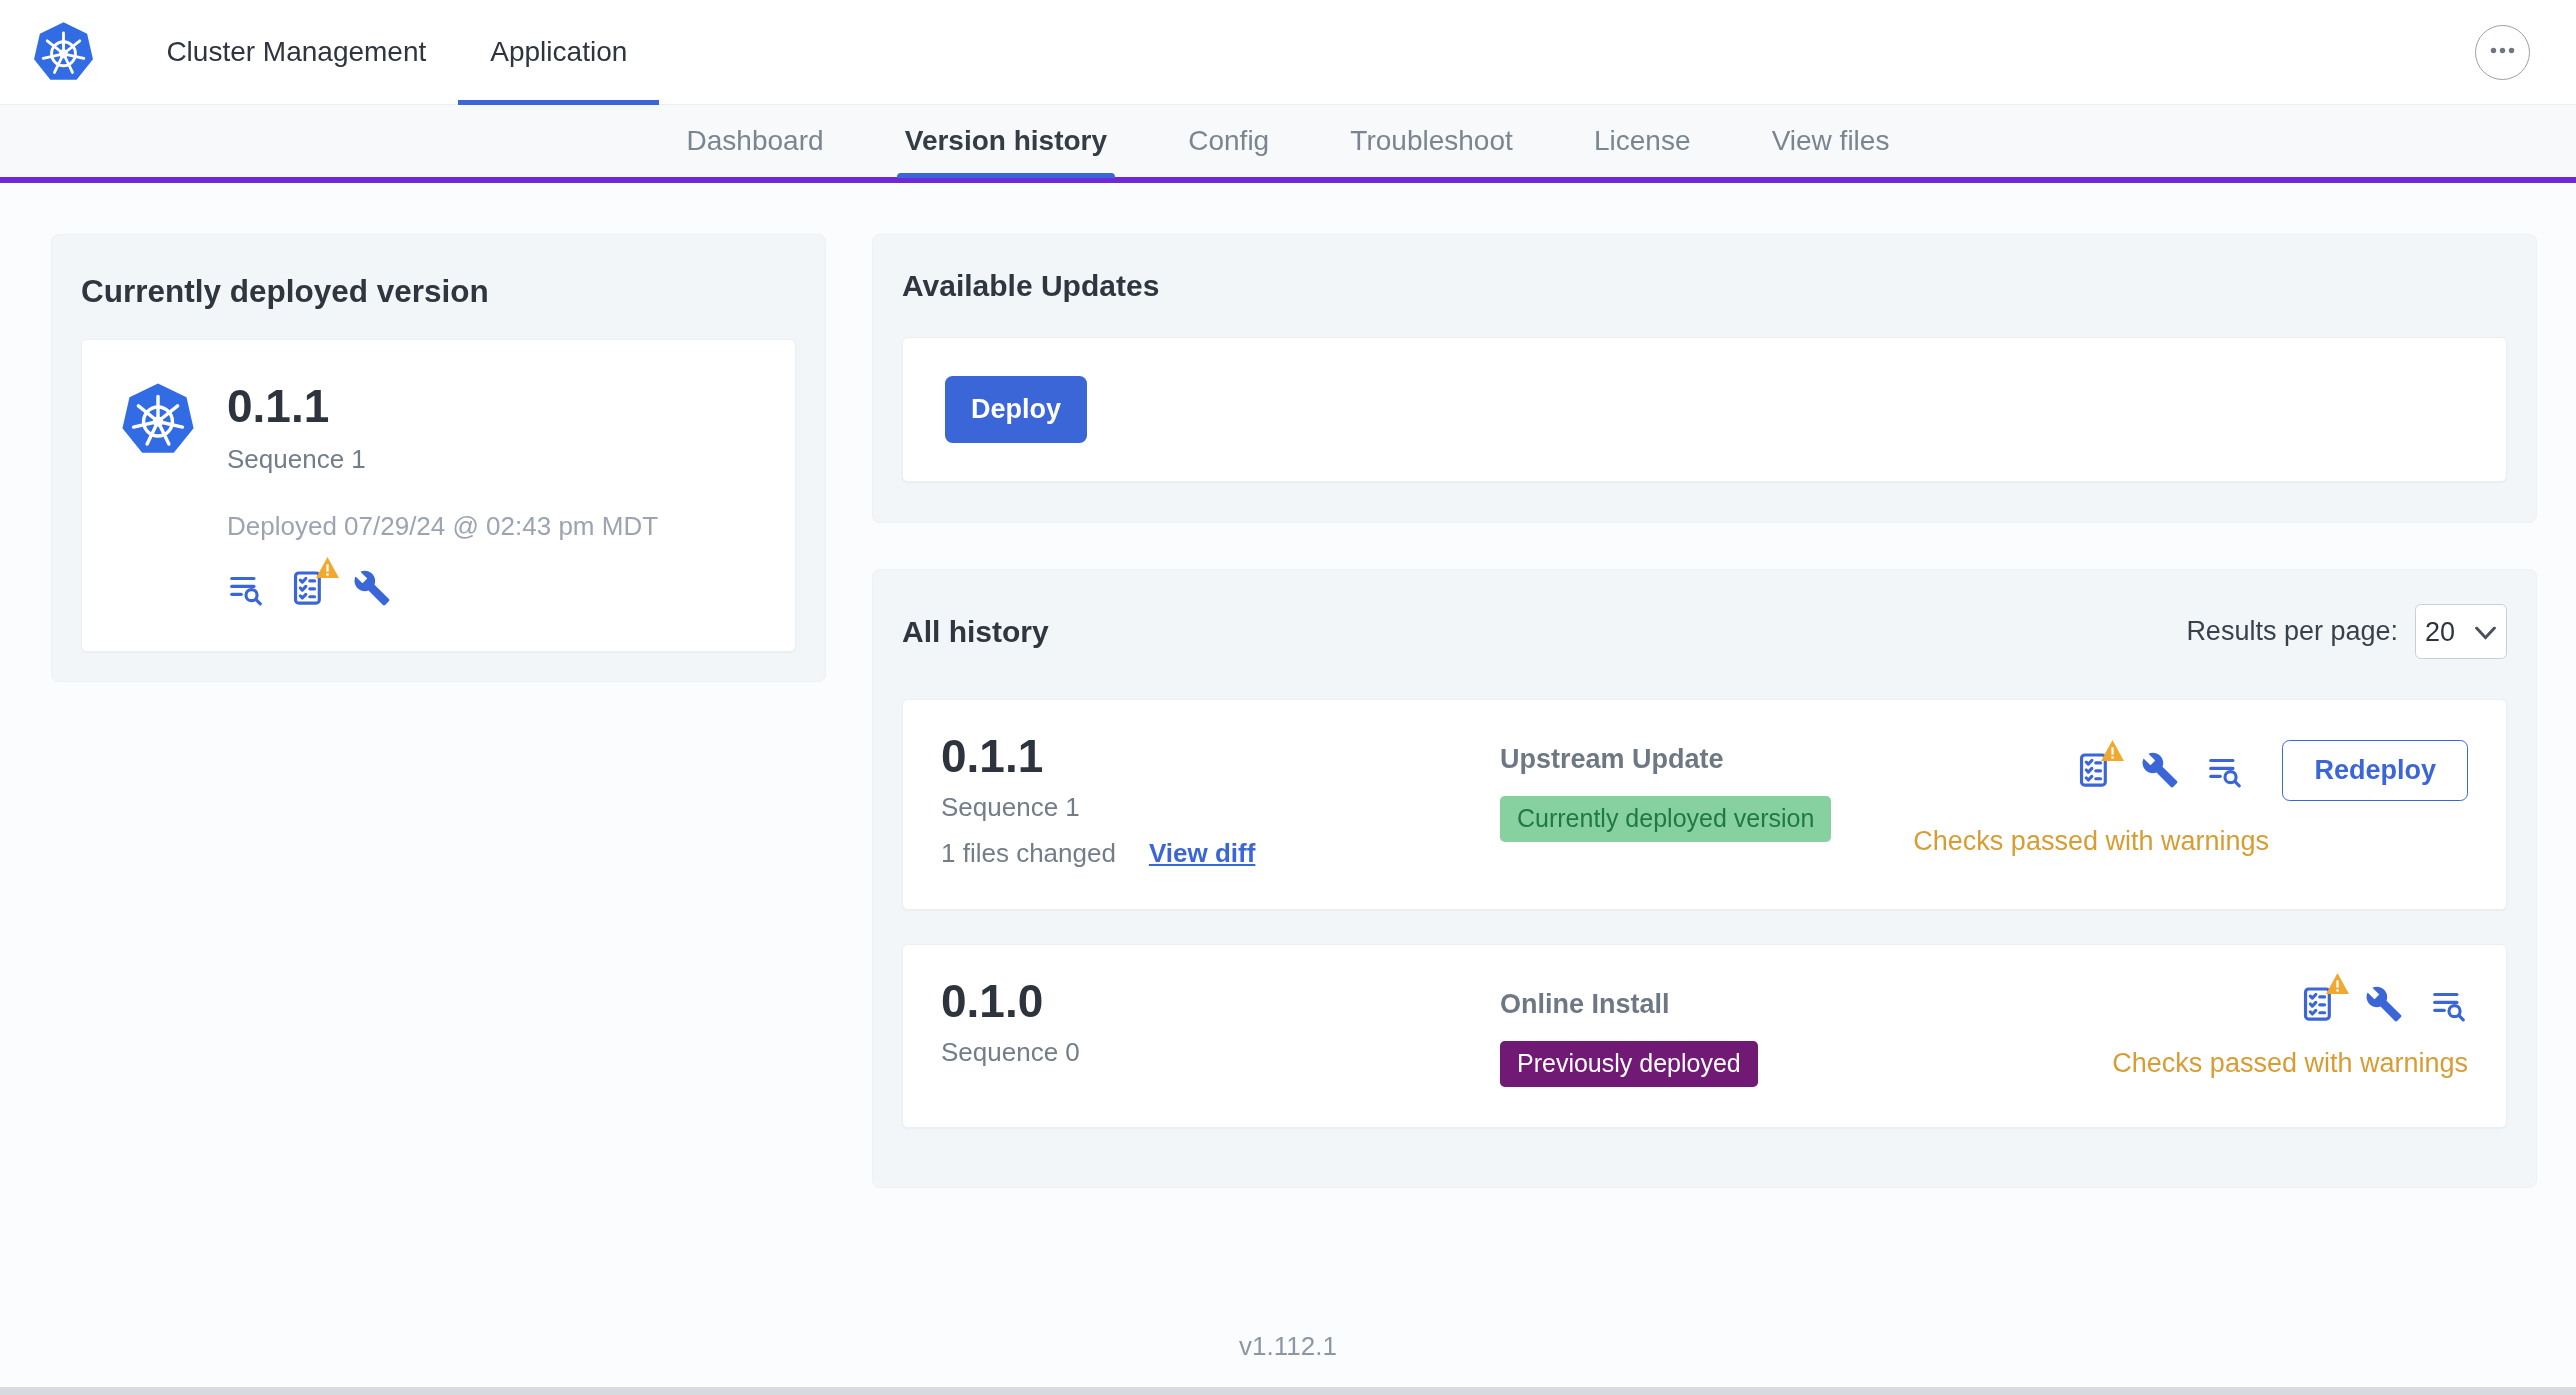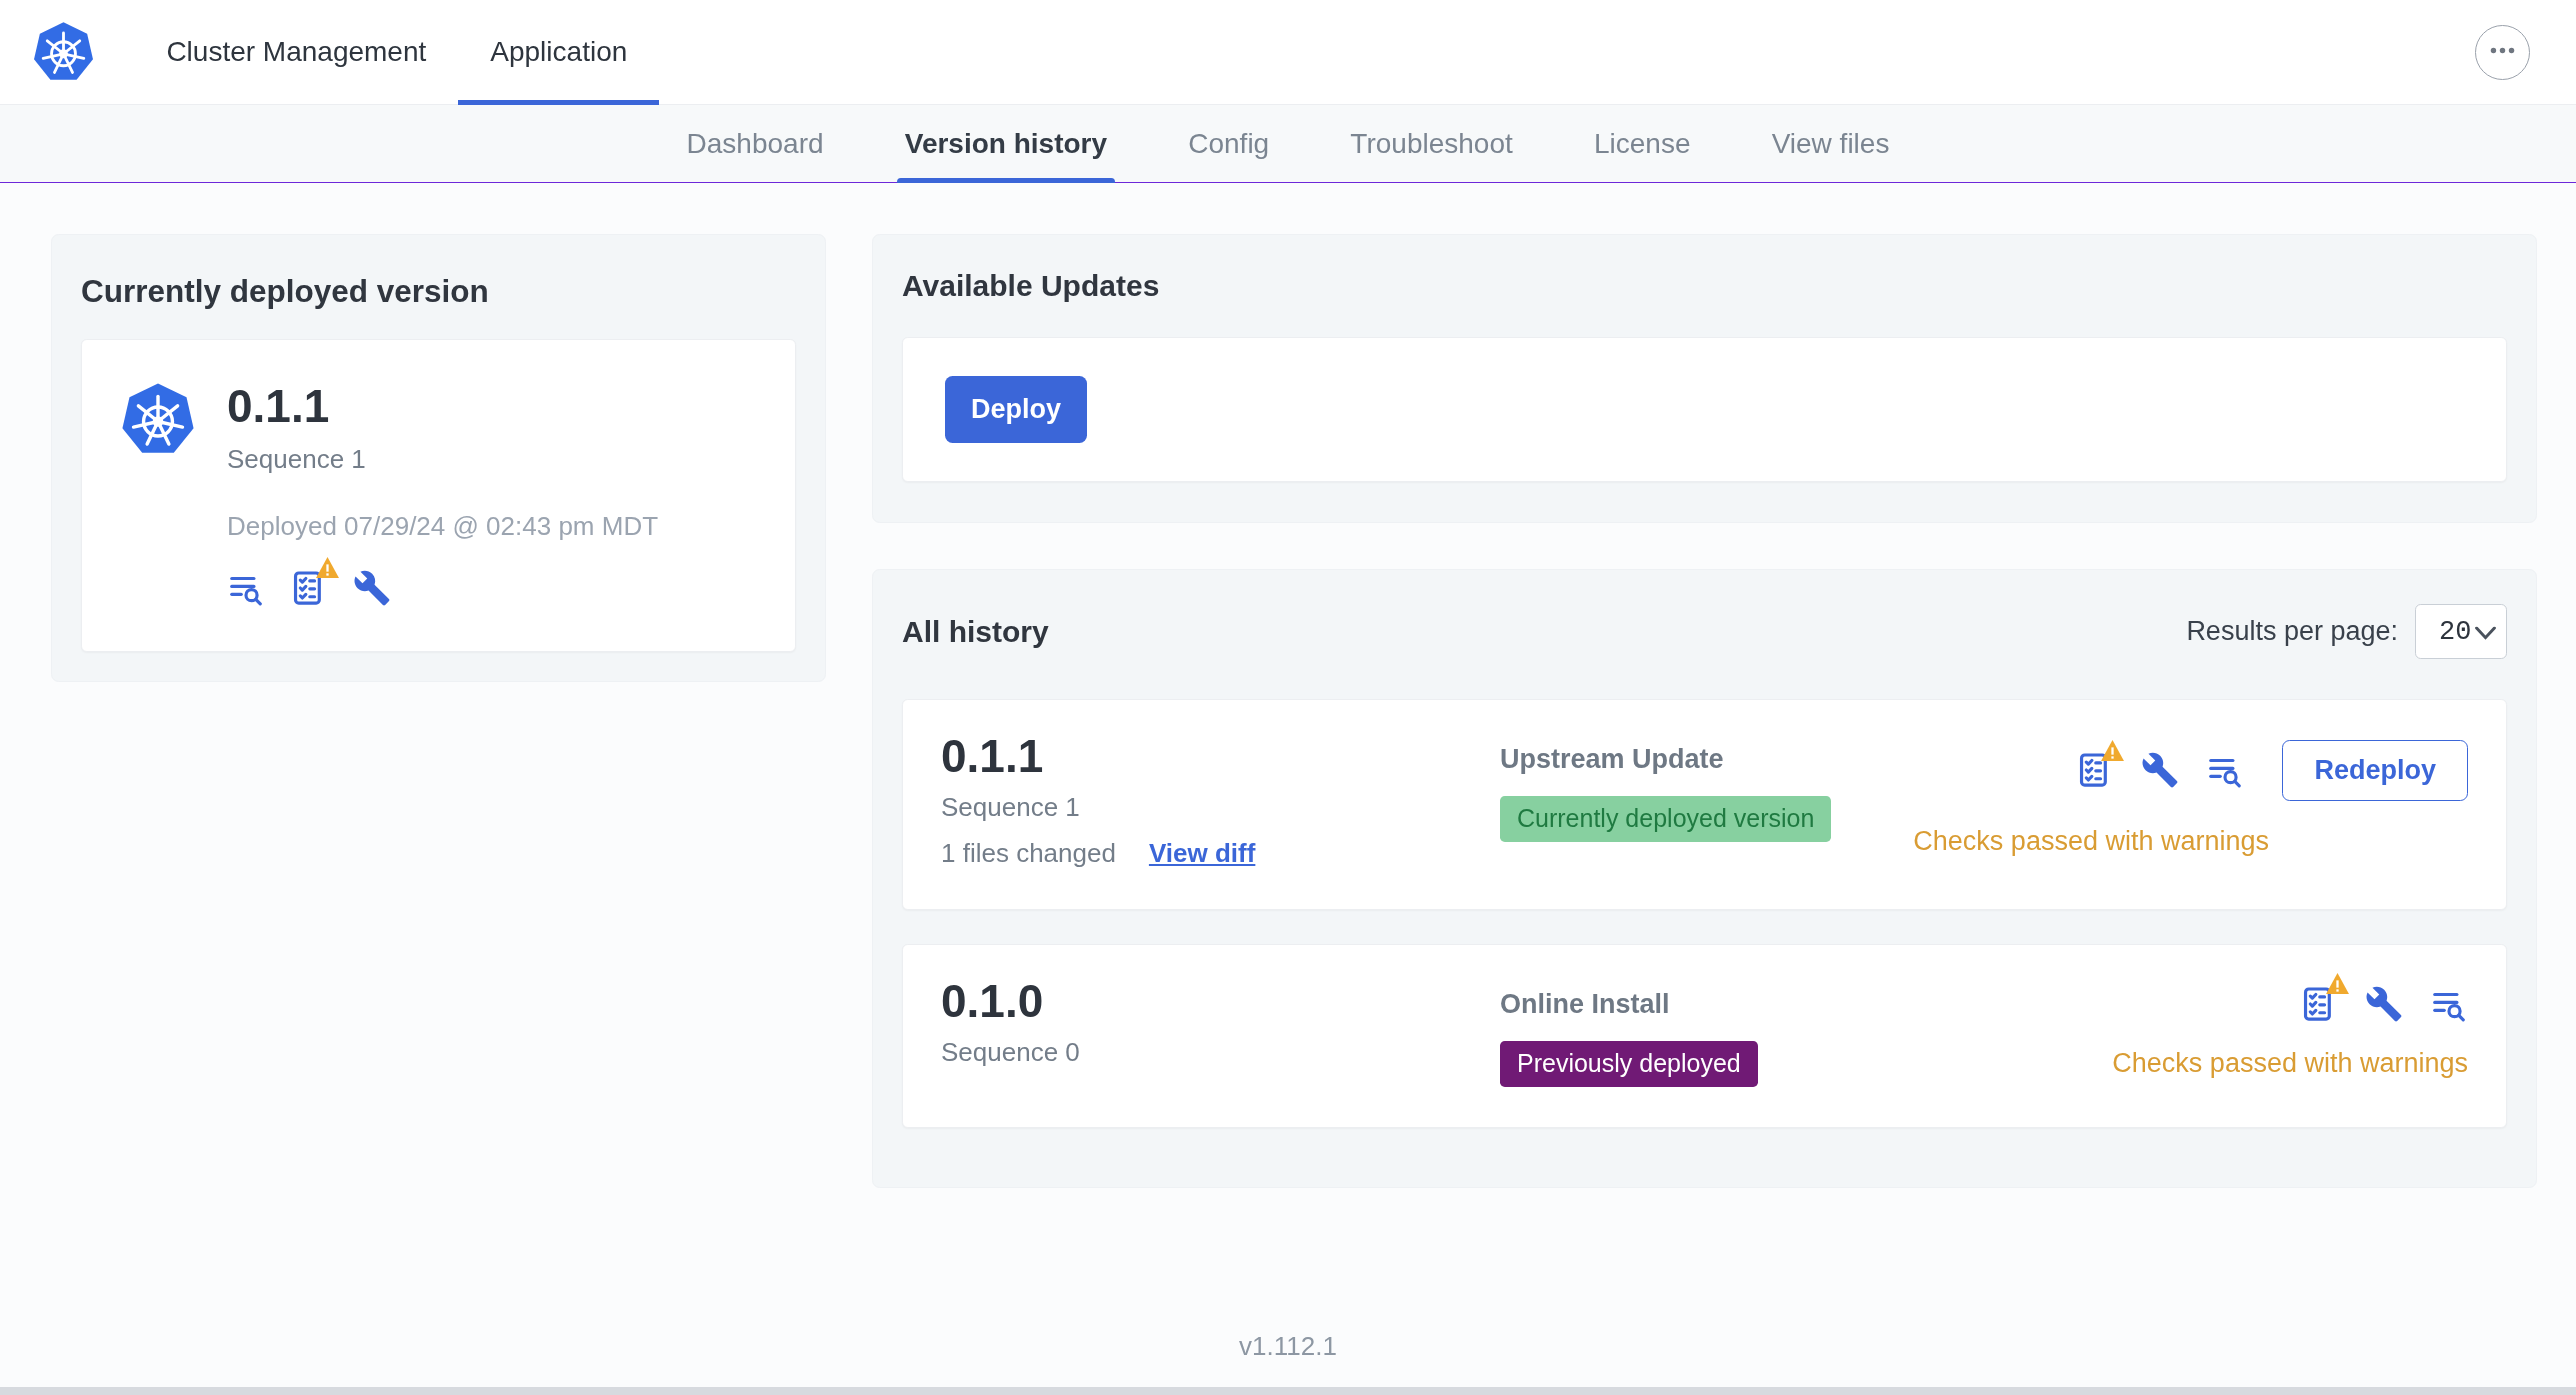--- a/index.html
+++ b/index.html
@@ -21,21 +21,21 @@
   .app-tabs { display:flex; }
   .app-tab { display:flex; align-items:center; padding:0 32px; font-size:28px;
              color:#2e353e; position:relative; cursor:pointer; white-space:nowrap; }
   .app-tab.active::after { content:""; position:absolute; left:0; right:0; bottom:-1px;
              height:4.8px; background:#3b66d8; }
   .more-btn { margin-left:auto; align-self:center; margin-right:46px; width:55px; height:55px;
              border-radius:50%; border:1.9px solid #9aa1ab; background:#fff;
              display:flex; align-items:center; justify-content:center; }
 
   
-  .subnav { height:78px; background:#f7f9fa; border-bottom:1px solid #6d28d9;
+  .subnav { height:78px; background:#f7f9fa; border-bottom:6px solid #6d28d9;
             display:flex; justify-content:center; gap:66px; flex:0 0 auto; }
   .sub-tab { display:flex; align-items:center; font-size:28px; color:#7b8591;
              position:relative; cursor:pointer; padding:0 7.6px; white-space:nowrap; }
   .sub-tab.active { color:#343c46; font-weight:700; }
   .sub-tab.active::after { content:""; position:absolute; left:0; right:0; bottom:-1px;
              height:4.8px; background:#3b66d8; border-radius:3.8px 3.8px 0 0; }
 
   
   main { flex:1 1 auto; display:flex; align-items:flex-start; gap:46px;
          padding:51px 39px 0 51px; }
@@ -65,21 +65,21 @@
   .released { margin-top:19px; font-size:27px; color:#8a94a1; }
   .released strong { color:#4a525d; font-weight:700; margin-left:7.6px; }
   .btn-primary { background:#3b66d8; color:#fff; font-size:27px; font-weight:700;
                  border:none; border-radius:7.6px; padding:18px 26px; }
 
   .panel.versions { padding:34px 29px 59px; }
   .panel-head { display:flex; justify-content:space-between; align-items:center; }
   .rpp { display:flex; align-items:center; gap:17px; font-size:27px; color:#39414b; }
   .select-wrap { position:relative; }
   .select-wrap select { appearance:none; -webkit-appearance:none; width:92px; height:55px;
-                 font-size:27px; font-family:Liberation Mono, monospace; color:#2e343d; padding:0 36px 0 23px;
+                 font-size:27px; font-family:Liberation Sans, sans-serif; color:#2e343d; padding:0 36px 0 9px;
                  border:1.9px solid #c9cfd6; border-radius:5.7px; background:#fff; }
   .chev { position:absolute; right:11.5px; top:50%; transform:translateY(-50%); pointer-events:none; }
 
   .rows { margin-top:40px; display:flex; flex-direction:column; gap:34px; }
   .version-row { background:#fff; border:1px solid #eceef1; border-radius:5.7px;
                  padding:32px 38px 40px; display:grid; grid-template-columns:559px 1fr auto;
                  box-shadow:0 1px 1.9px rgba(0,0,0,.04); }
   .files-line { margin-top:15.3px; display:flex; gap:33px; font-size:26px; color:#737d89; align-items:baseline; }
   .view-diff { color:#3b66d8; text-decoration:underline; font-weight:700; cursor:pointer; }
   .m-col { padding-top:11.5px; }

